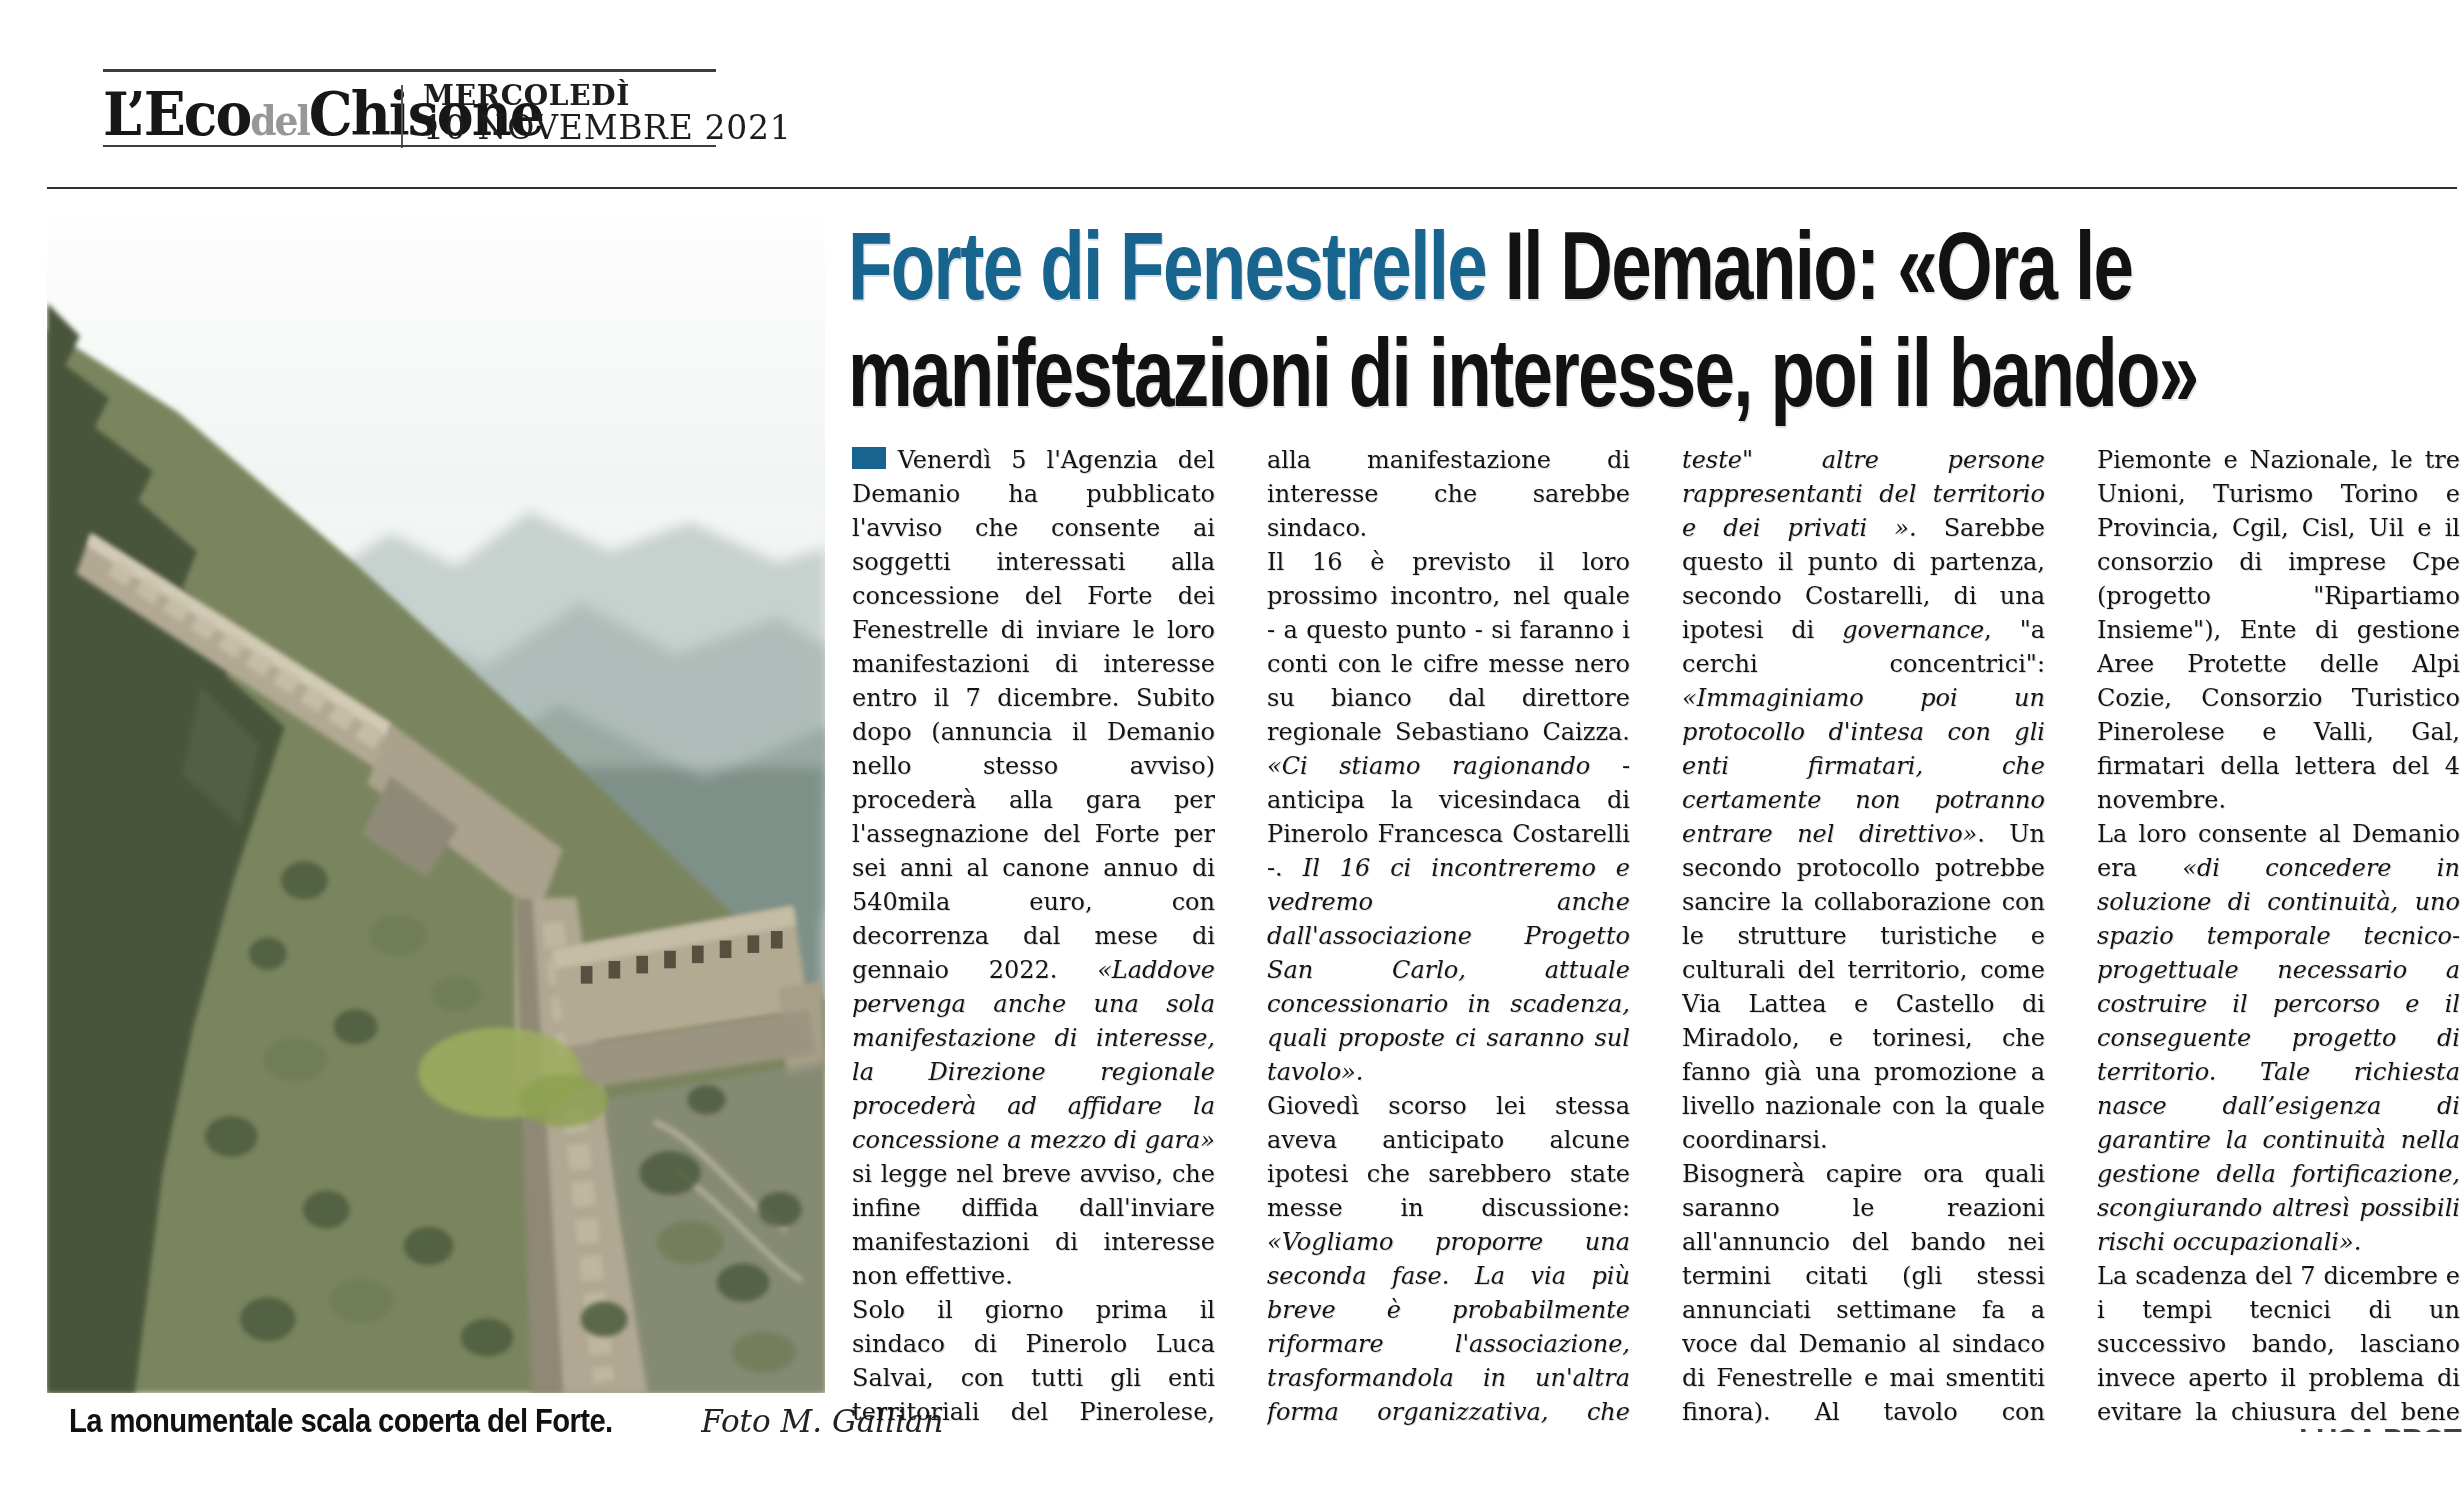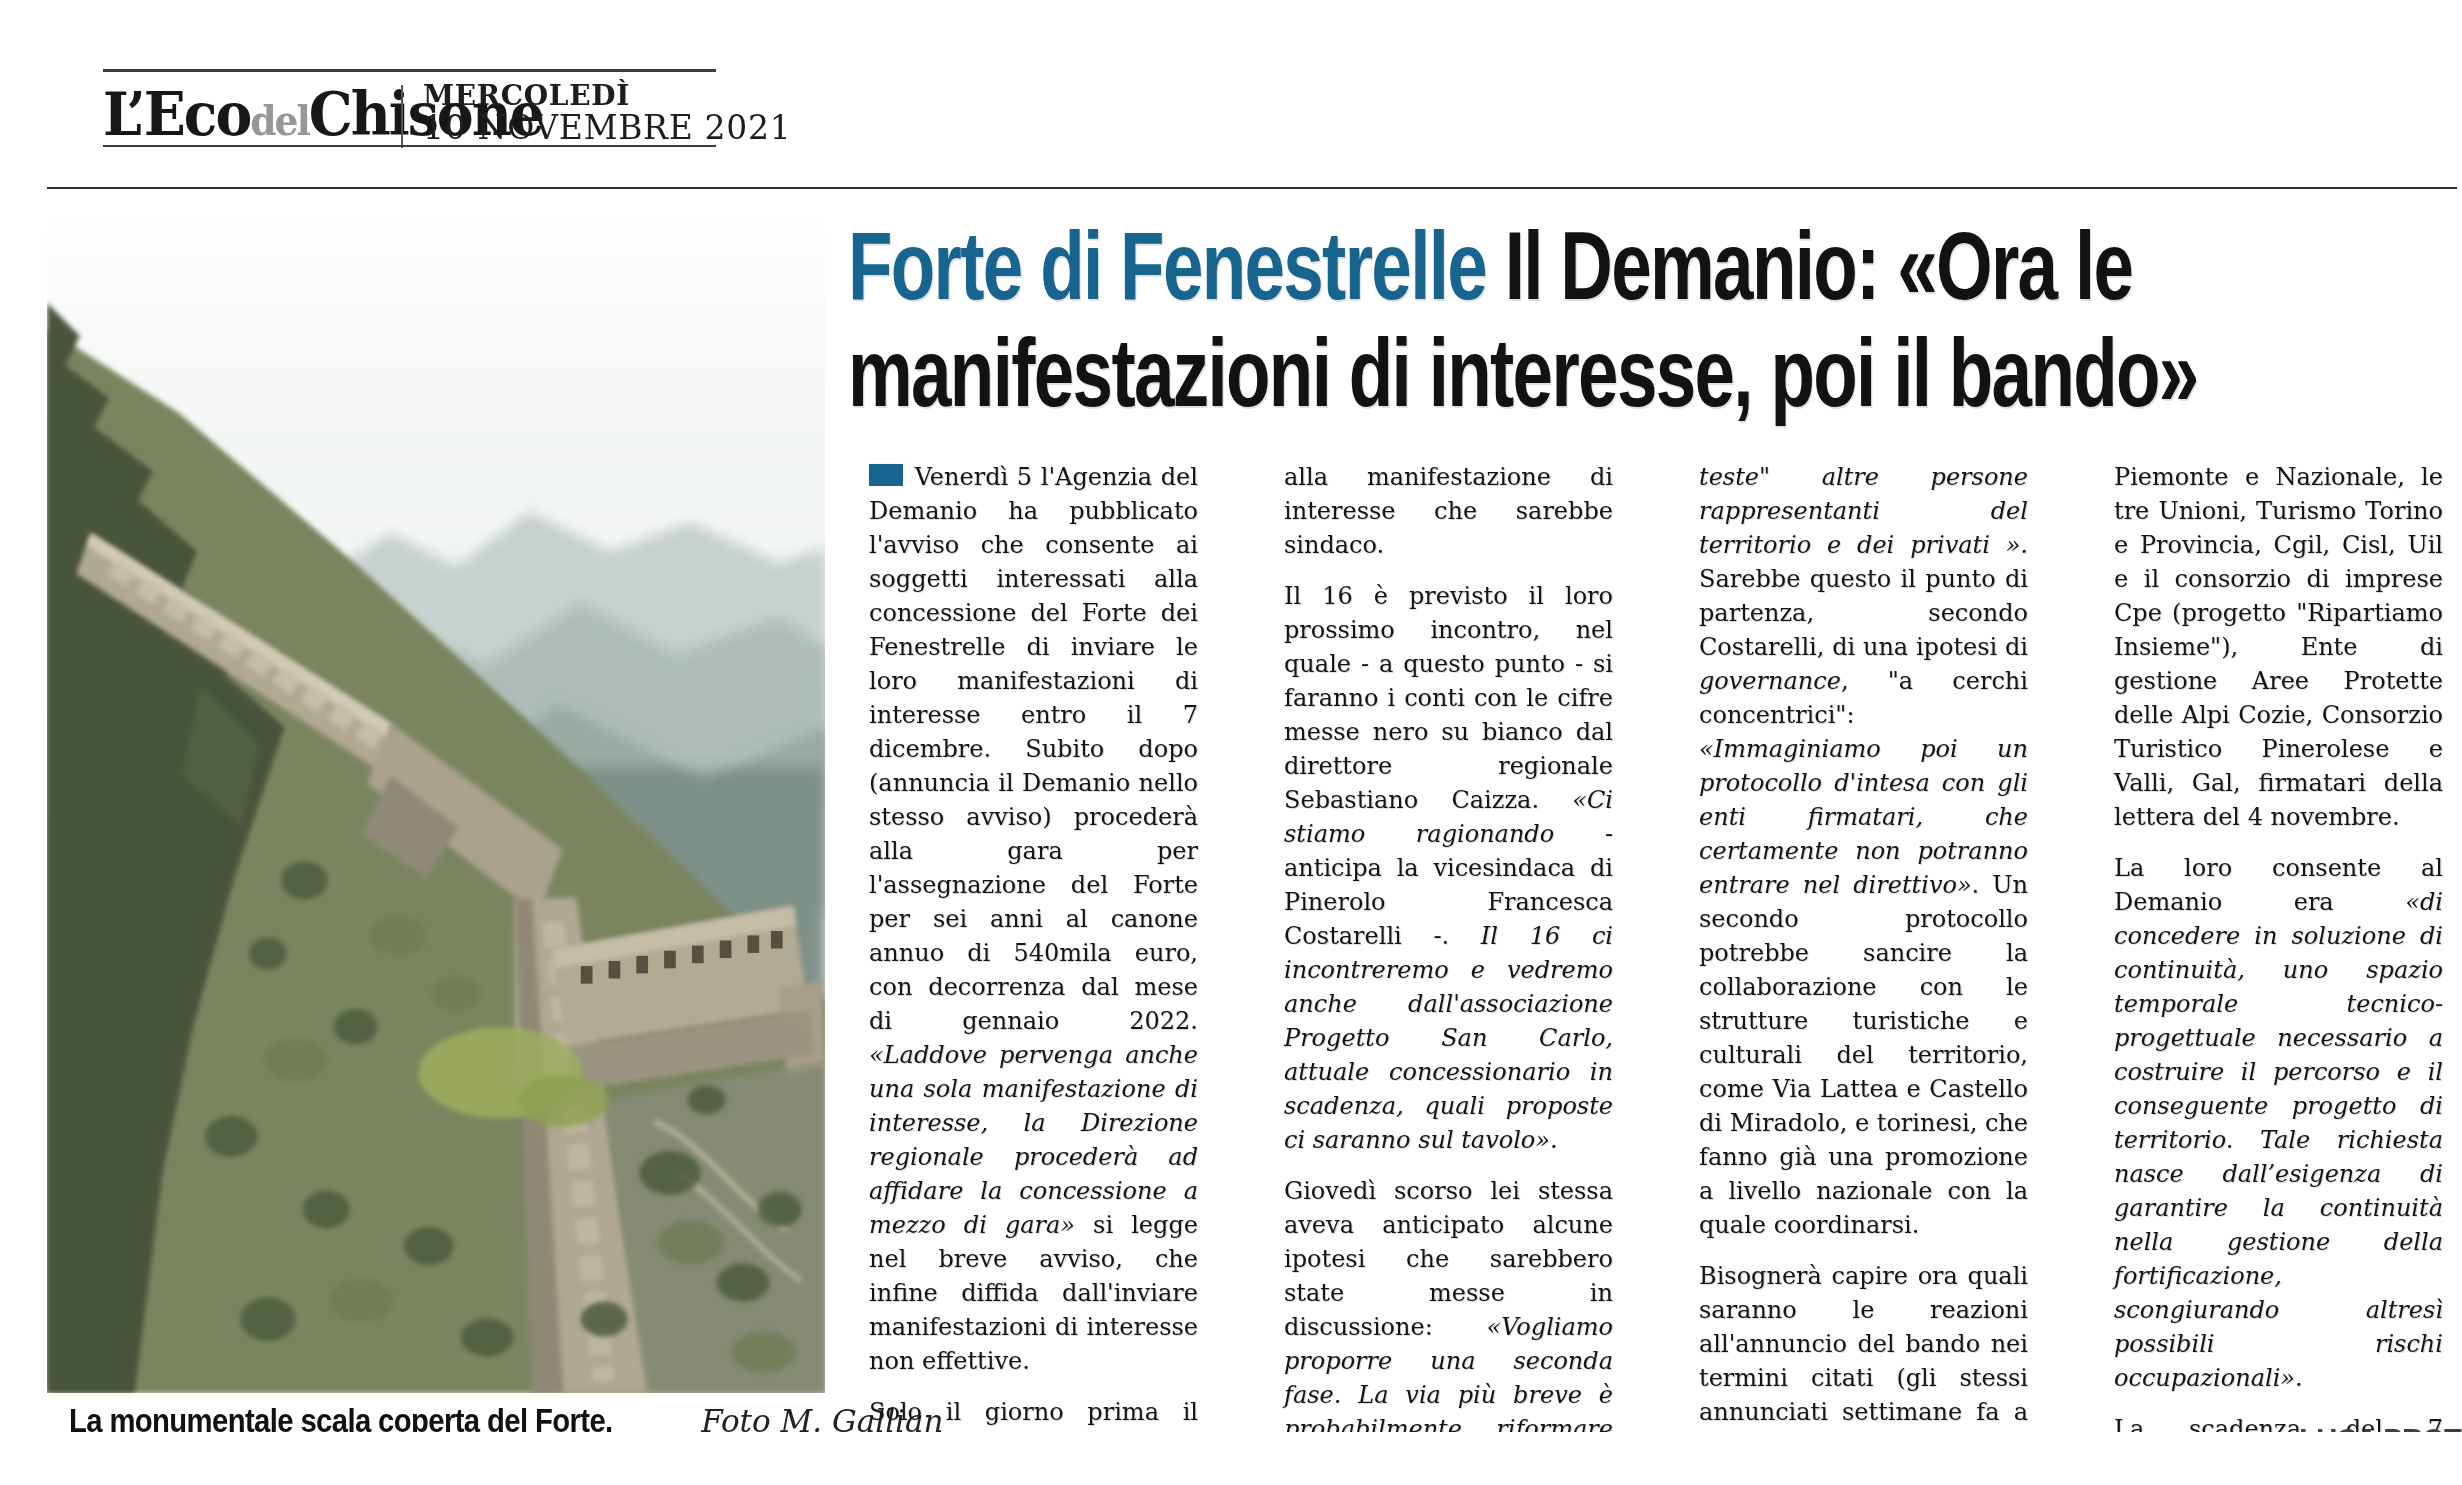--- a/index.html
+++ b/index.html
@@ -38,21 +38,21 @@
             letter-spacing:-0.7px;color:#111;transform:scaleX(0.86);transform-origin:left bottom;
             white-space:nowrap;}
   .cap-credit{font-family:"DejaVu Serif",serif;font-style:italic;font-size:31px;color:#222;white-space:nowrap;}
 
   
   .columns{position:absolute;left:852px;top:443px;width:1609px;height:1021px;
            display:flex;gap:52px;}
   .col{width:363px;height:100%;overflow:hidden;
        font-size:24px;line-height:34px;text-align:justify;
        text-shadow:1.1px 1.1px 0 rgba(0,0,0,0.14);}
-  .col p{margin:17px;padding:0;}
+  .col p{margin:0;padding:0;}
   .col .it{font-style:italic;}
   .lead-square{display:inline-block;width:34px;height:22px;background:#17658f;
                margin-right:11.7px;vertical-align:-0.7px;}
   .byline{position:absolute;left:2098px;top:1423px;width:363px;text-align:right;
           font-family:"Liberation Sans",sans-serif;font-weight:bold;font-size:29px;
           letter-spacing:-0.7px;color:#404040;text-shadow:1.1px 1.1px 0 rgba(0,0,0,0.12);}
 </style>
 </head>
 <body>
 

